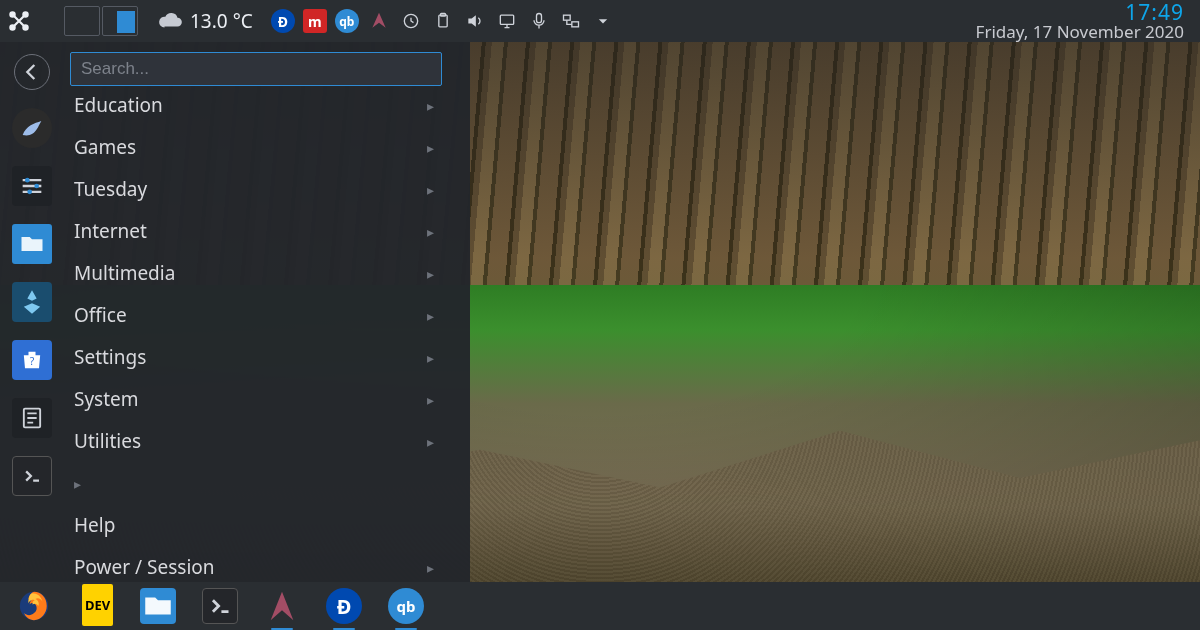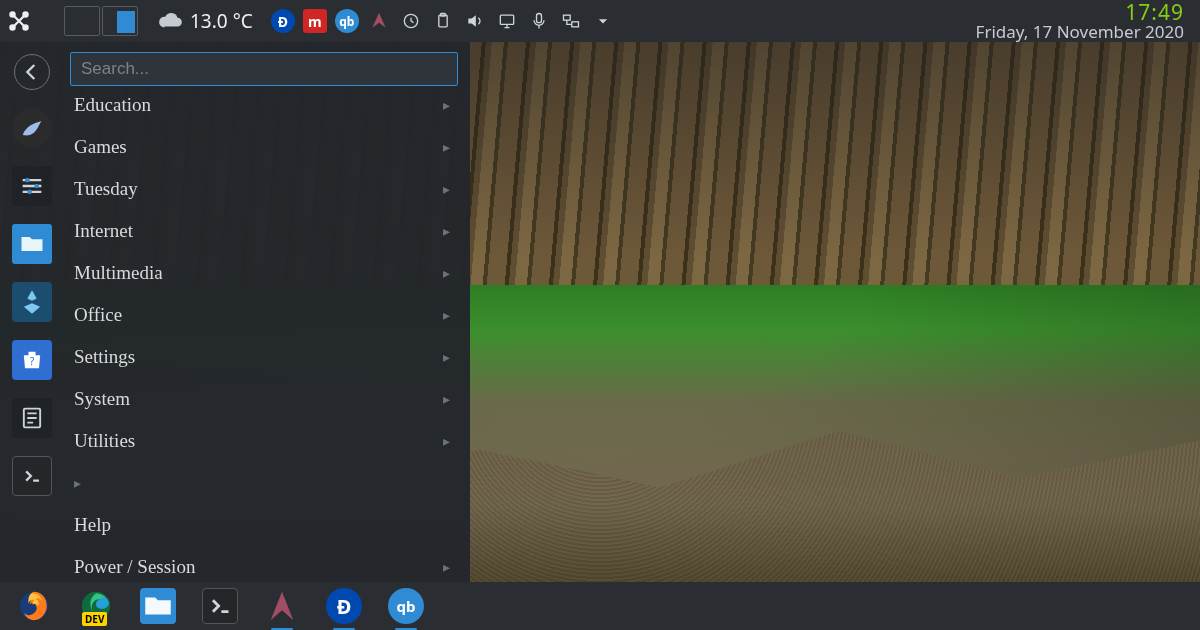--- a/index.html
+++ b/index.html
@@ -64,21 +64,21 @@
   .tray-d  { background:#0049b0; color:#fff; font-weight:bold; border-radius:50%; font-size:14px;}
   .tray-m  { background:#d02626; color:#fff; font-weight:bold; border-radius:3px; font-size:14px;}
   .tray-qb { background:#2f8bd4; color:#fff; font-size:12px; font-weight:bold;}
   .tray-ravencoin { color:#a24d65; }
   .spacer { flex: 1; }
   .clock {
     text-align: right;
     margin-right: 10px;
     line-height: 1.05;
   }
-  .clock-time { font-size: 21px; color: #84cc16; letter-spacing:1px;}
+  .clock-time { font-size: 21px; color: #0ea5e9; letter-spacing:1px;}
   .clock-date { font-size: 17px; color: #c8cad0; }
 
   
   .desktop {
     position: absolute;
     top: 42px; left: 0; right: 0; bottom: 48px;
     overflow: hidden;
   }
   .wallpaper {
     position: absolute; inset: 0;
@@ -141,40 +141,39 @@
   .sb-shell  { background:#24262a; border:1px solid #555; font-family:monospace; color:#ccc;}
   .sb-store  { background:#2f6fd4; color:#fff;}
   .sb-falkon { background:#2b2b2b; border-radius:50%; color:#9dbce9;}
   .sb-sliders{ background:#1f2226;}
   .sb-kate   { background:#1f2226; color:#bbb;}
 
   .menu-main {
     flex:1;
     display:flex;
     flex-direction:column;
-    padding: 10px 4px 0 4px;
+    padding: 10px 20px 0 4px;
   }
   .search-wrap { padding: 0 8px 8px 2px; }
   .search-input {
     width: 100%;
     height: 34px;
     background: #2f333a;
     border: 1px solid #2f8bd4;
     border-radius: 2px;
     padding: 0 10px;
     color: #d9dade;
     font-size: 17px;
     outline: none;
   }
   .search-input::placeholder { color:#7d828b; }
   .cat-list {
     flex:1;
     overflow:hidden;
     margin-top:-10px; 
-    font-family:Liberation Serif, serif;
   }
   .cat-item {
     display:flex;
     align-items:center;
     justify-content:space-between;
     height: 42px;
     padding: 0 16px 0 6px;
     font-size: 19px;
     color:#d9dade;
   }
@@ -198,22 +197,22 @@
     border-radius:4px;
     position:relative;
   }
   .dock-icon svg { width:34px; height:34px; }
   .dock-indicator {
     position:absolute; bottom:-6px; left:50%; transform:translateX(-50%);
     width:22px; height:2px; background:#2f8bd4; border-radius:1px;
   }
   .edge-badge{
     position:absolute; bottom:-2px; left:4px;
-    background:#ffd200; color:#000; font-size:10px; font-weight:bold;
-    padding:0 3px; border-radius:2px;
+    background:#ffd200; color:#000; font-size:13px; font-weight:bold;
+    padding:12px 3px; border-radius:2px;
   }
 </style>
 </head>
 <body>
 
 <div class="top-panel">
   <div class="panel-icon app-launcher-icon">
     <svg viewBox="0 0 24 24" fill="none" stroke="#eceff4" stroke-width="2">
       <circle cx="6" cy="6" r="2" fill="#eceff4"></circle>
         <circle cx="18" cy="6" r="2" fill="#eceff4"></circle>

